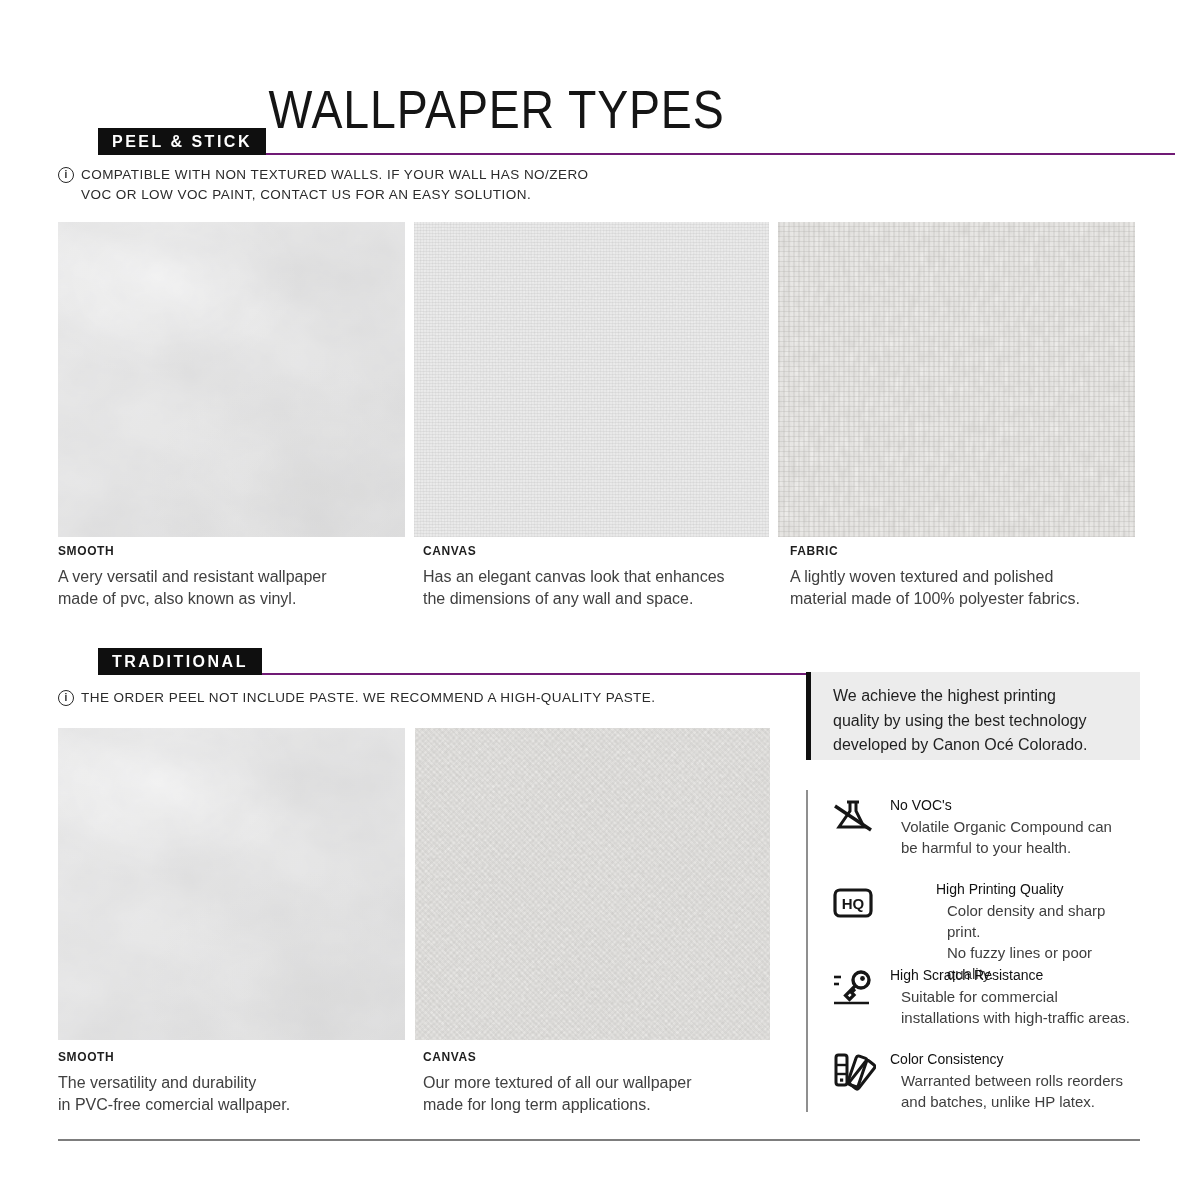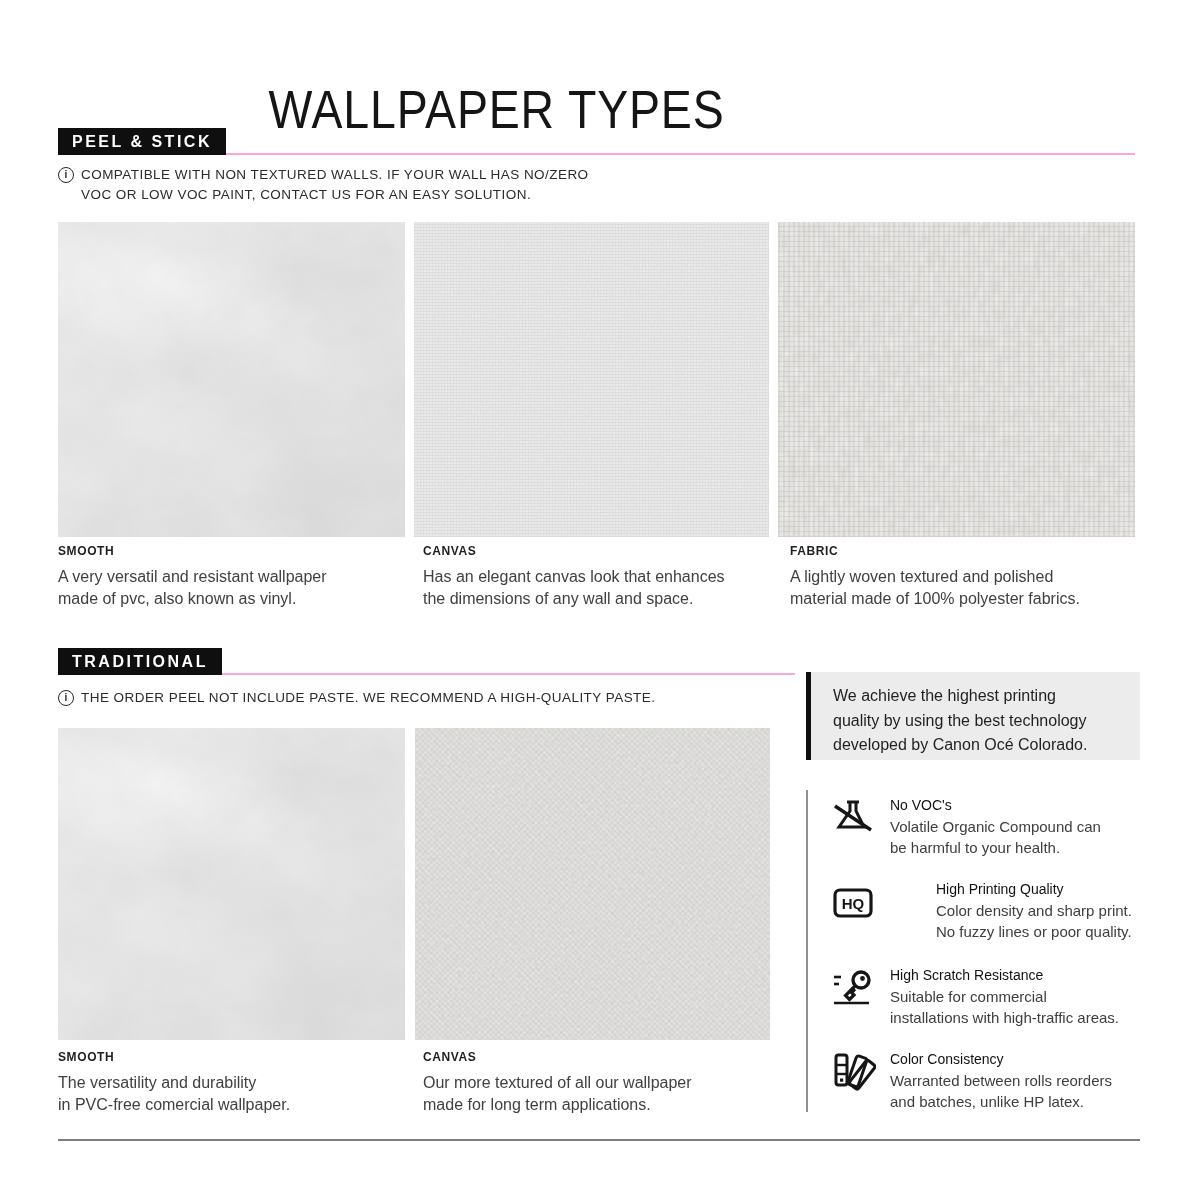--- a/index.html
+++ b/index.html
@@ -11,21 +11,21 @@
   .abs{position:absolute;}
 
   
   .page-title{
     top:42px;left:0;width:993px;text-align:center;
     font-size:54px;font-weight:500;letter-spacing:1px;color:#151515;
     transform:scaleX(0.86);transform-origin:50% 50%;white-space:nowrap;
   }
 
   
-  .section-bar{height:25px;border-bottom:2px solid #f9a8d4;}
+  .section-bar{height:25px;border-bottom:2px solid #701a75;margin-left:40px;}
   .bar-peel{left:58px;top:128px;width:1077px;}
   .bar-trad{left:58px;top:648px;width:737px;}
   .section-label{
     position:absolute;left:0;bottom:-2px;background:#0f0f0f;color:#ffffff;
     font-size:16px;font-weight:700;letter-spacing:2.5px;
     padding:0 14px;height:27px;line-height:27px;white-space:nowrap;
   }
 
   
   .note{display:flex;align-items:flex-start;font-size:13.5px;letter-spacing:.45px;
@@ -75,21 +75,21 @@
   .quote-box{
     left:806px;top:672px;width:334px;box-sizing:border-box;
     background:#ececec;border-left:5px solid #0f0f0f;
     padding:12px 16px 2px 22px;font-size:16px;line-height:24.5px;color:#1f1f1f;
   }
   .v-rule{left:806px;top:790px;width:2px;height:322px;background:#8f8f8f;}
   .feature{left:830px;width:312px;display:flex;align-items:flex-start;}
   .f1{top:797px;} .f2{top:881px;gap:46px;} .f3{top:967px;} .f4{top:1051px;}
   .feature .f-icon{flex:0 0 auto;width:46px;height:44px;margin-right:14px;}
   .f-title{font-size:14px;font-weight:400;color:#111;margin-bottom:3px;}
-  .f-desc{font-size:15px;line-height:21px;color:#3e3e3e;}
+  .f-desc{font-size:15px;line-height:21px;color:#3e3e3e;margin-left:11px;}
 
   .bottom-rule{left:58px;top:1139px;width:1082px;height:2px;background:#7d7d7d;}
 
   svg .stroke{stroke:#161616;fill:none;}
 </style>
 </head>
 <body>
 
 <svg width="0" height="0" style="position:absolute" aria-hidden="true">
   <defs>

